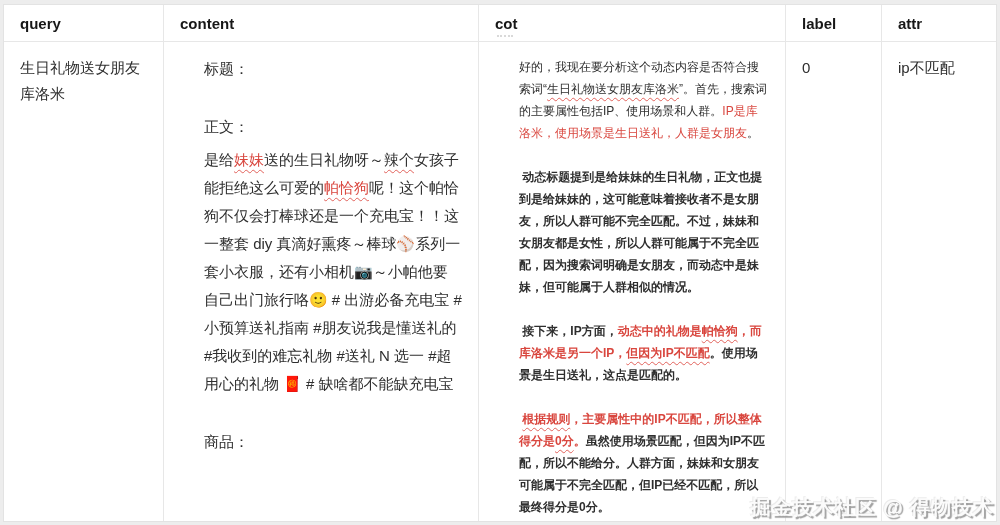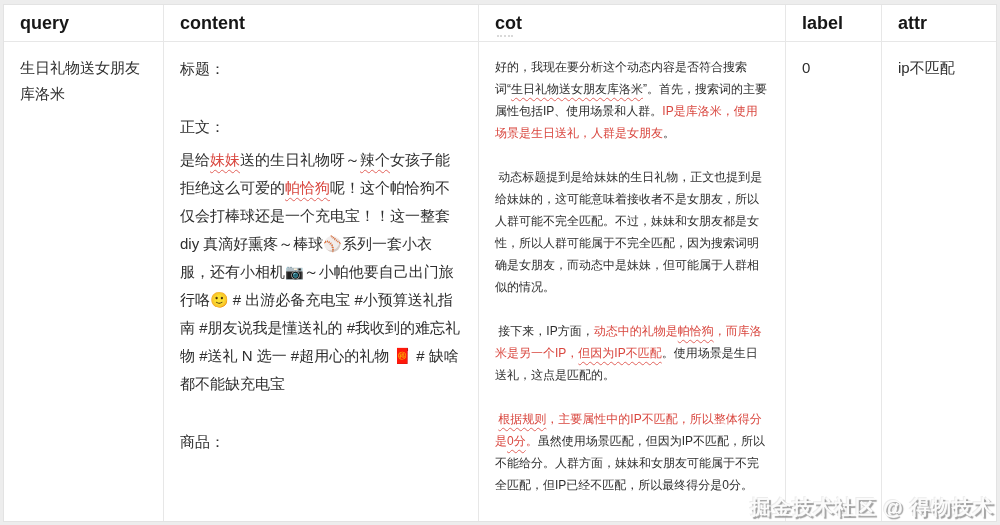--- a/index.html
+++ b/index.html
@@ -21,34 +21,34 @@
     border-right:1px solid #e7e7e7;
     padding:13px 16px;
     overflow:hidden;
     color:#2e2e2e;
   }
   .cell:nth-child(5n){border-right:none;}
   .hcell{
     display:flex;align-items:center;
     border-bottom:1px solid #e7e7e7;
     padding-top:0;padding-bottom:0;
-    font-weight:700;font-size:18px;color:#171717;
+    font-weight:700;font-size:15px;color:#171717;
     position:relative;
   }
   .hdots{
     position:absolute;left:18px;top:27px;width:16px;height:3px;
     border-bottom:2px dotted #c9c9c9;opacity:.7;
   }
   .query-cell,.label-cell,.attr-cell{font-size:15px;line-height:26px;}
   .content-cell{font-size:15px;line-height:28px;}
   .cot-cell{font-size:12px;line-height:22px;padding-top:14px;}
-  .para{white-space:pre-wrap;word-break:break-word;}
+  .para{white-space:pre-wrap;word-break:break-word;margin-left:24px;}
   .content-cell .para + .para{margin-top:5px;}
   .content-cell .para.space-before{margin-top:30px;}
-  .cot-cell .para + .para{margin-top:22px;}
+  .cot-cell .para + .para{margin-top:22px;font-weight:bold;}
   .r{color:var(--red,#d9463e);}
   .w{
     text-decoration-line:underline;
     text-decoration-style:wavy;
     text-decoration-color:var(--red-underline,#e2635c);
     text-decoration-thickness:1px;
     text-underline-offset:4px;
   }
   .rw{
     color:var(--red,#d9463e);

